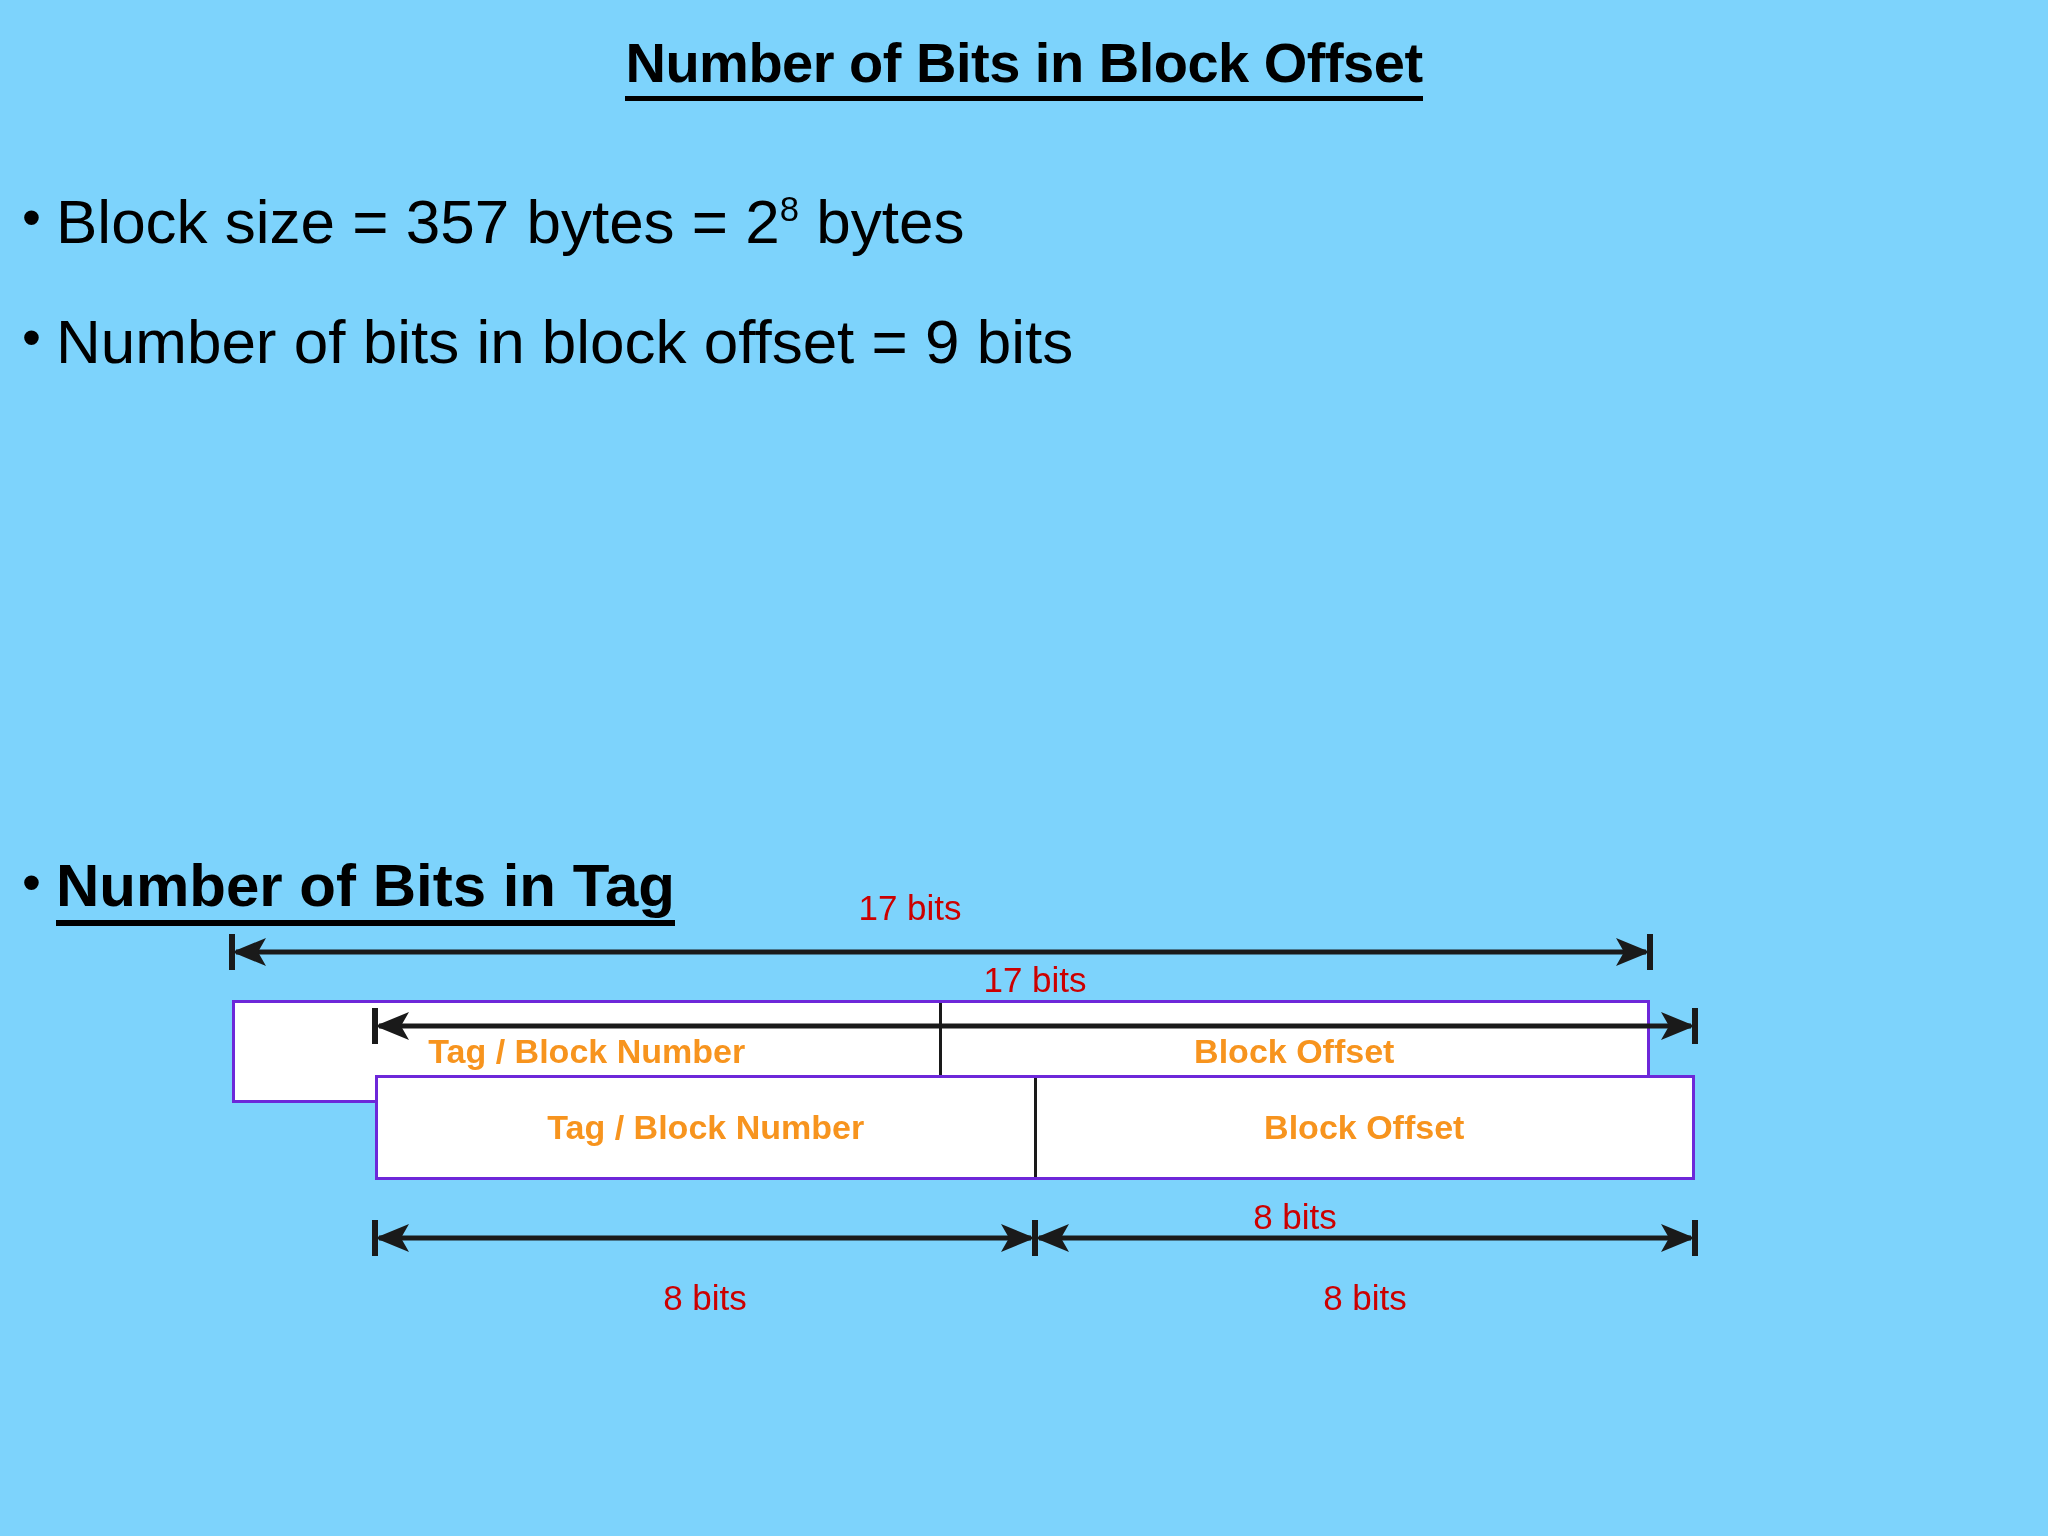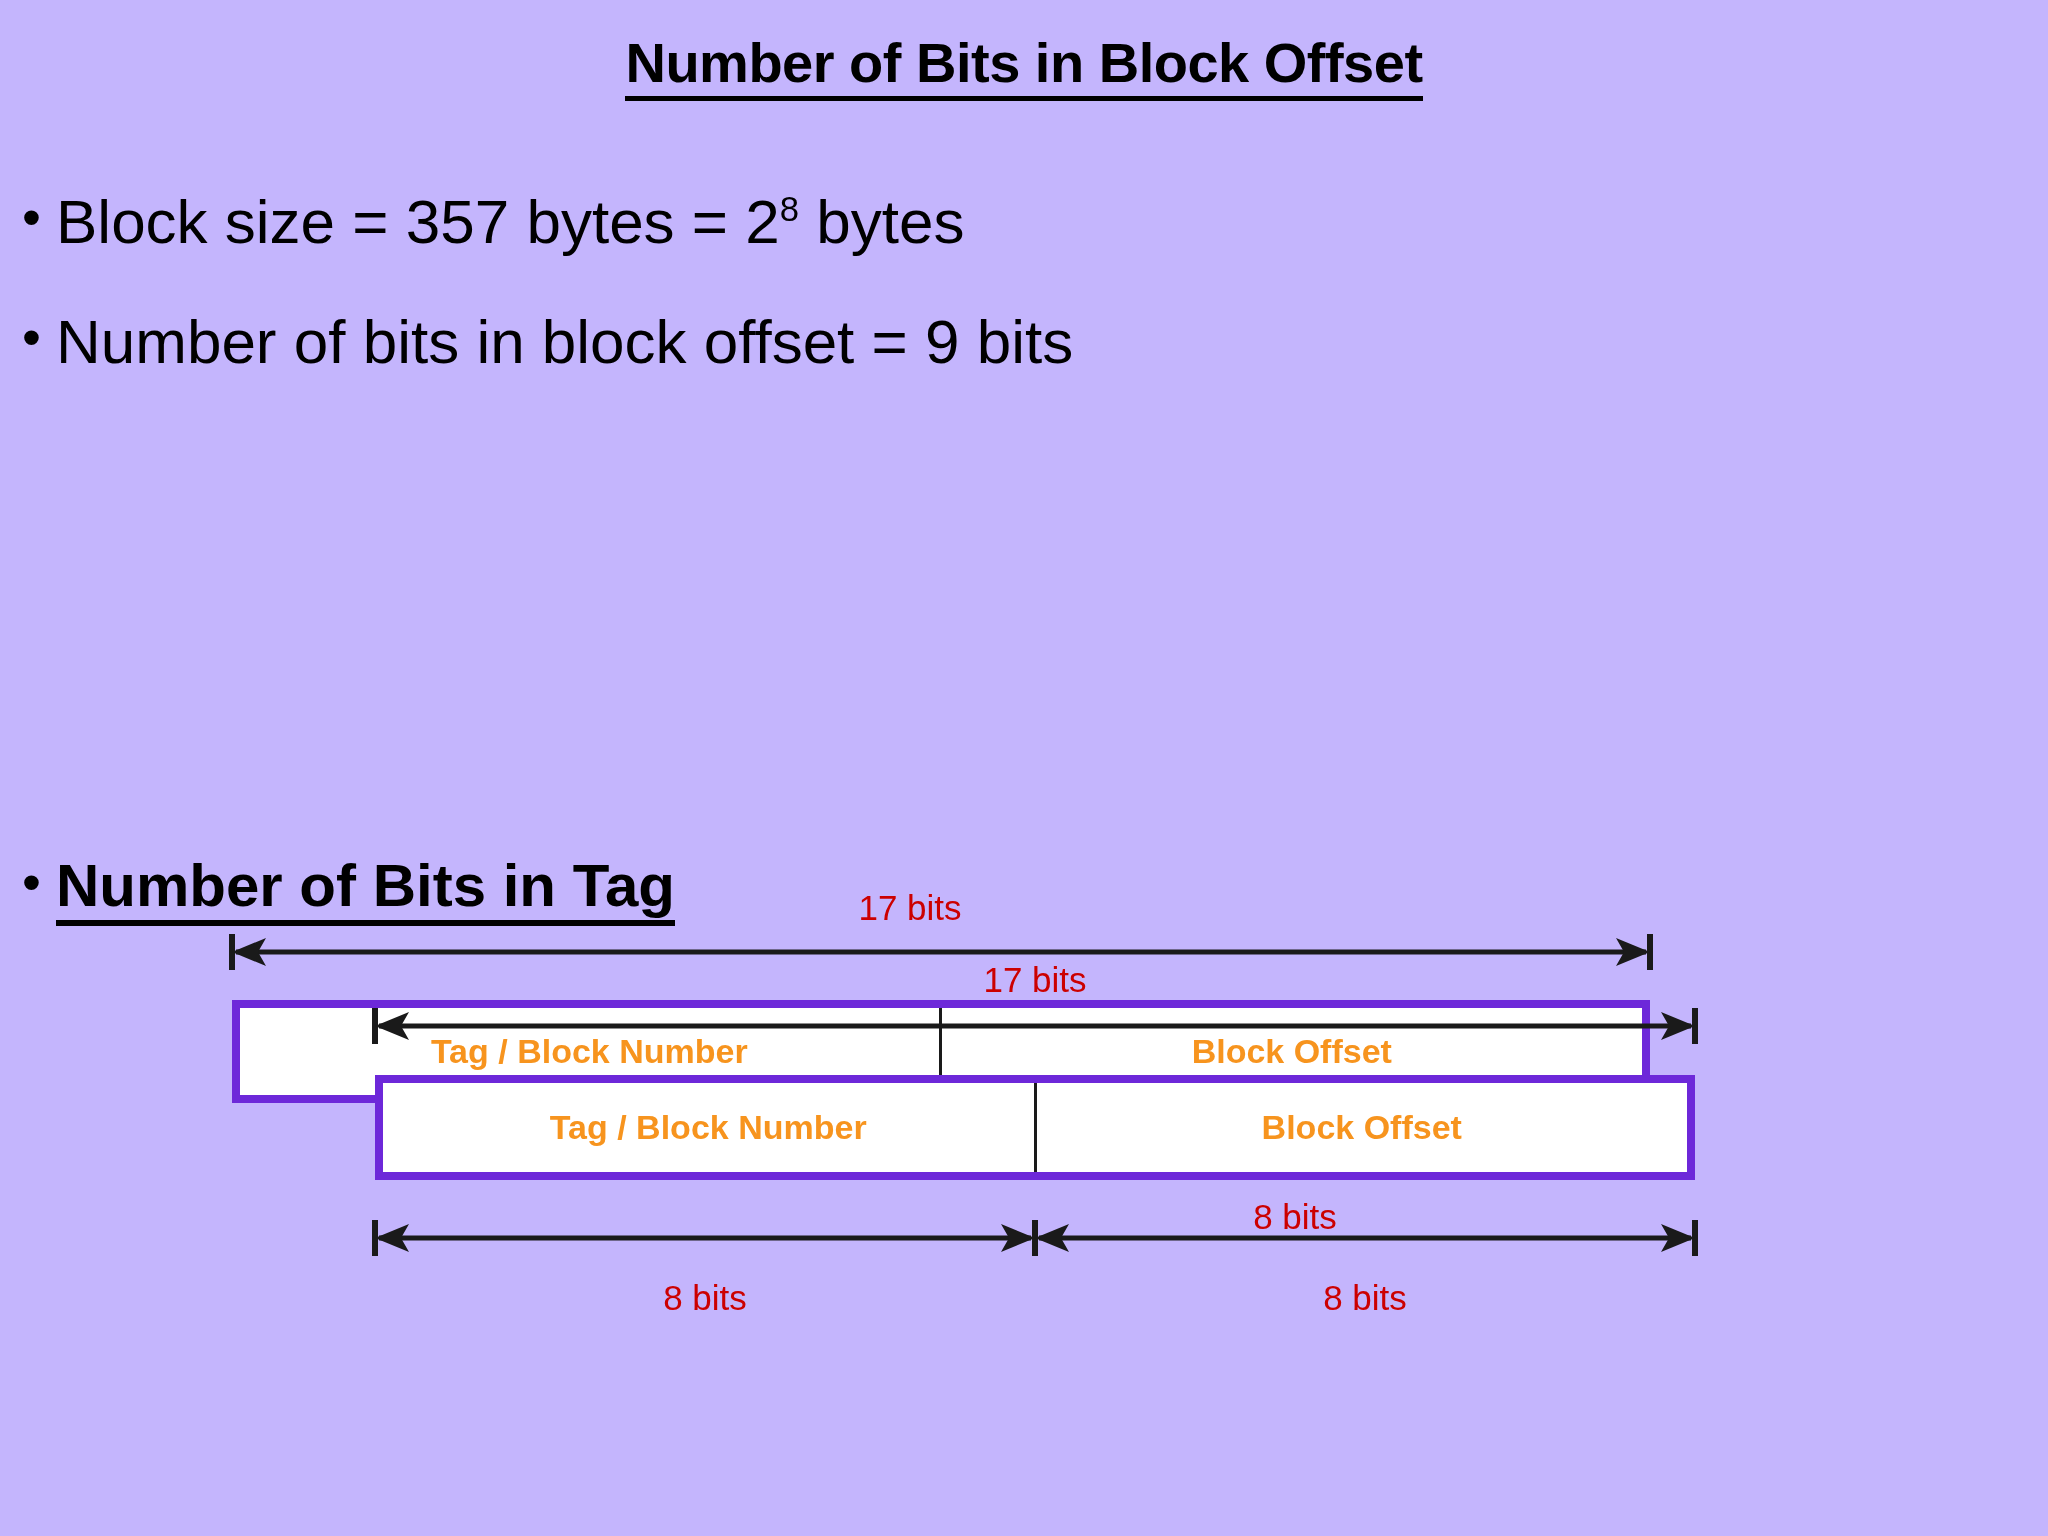--- a/index.html
+++ b/index.html
@@ -12,21 +12,21 @@
     height: 1536px;
     font-family: "Liberation Sans", sans-serif;
     color: #000000;
     overflow: hidden;
     position: relative;
   }
 
   .slide {
     position: absolute;
     inset: 0;
-    background: #c4b5fd;
+    background: #7dd3fc;
     padding-left: 32px;
   }
 
   
   .slide-title {
     position: absolute;
     top: 30px;
     left: 0;
     width: 2048px;
     text-align: center;
@@ -80,21 +80,21 @@
   #bullet-3 { top: 855px; left: 0; }
 
   
   .diagram {
     position: absolute;
   }
 
   .addr-boxes {
     position: absolute;
     display: flex;
-    border: 8px solid #6d28d9;
+    border: 3px solid #6d28d9;
     box-sizing: border-box;
     background: #ffffff;
   }
   .addr-field {
     display: flex;
     align-items: center;
     justify-content: center;
     box-sizing: border-box;
     font-weight: bold;
     color: #F7941E;

